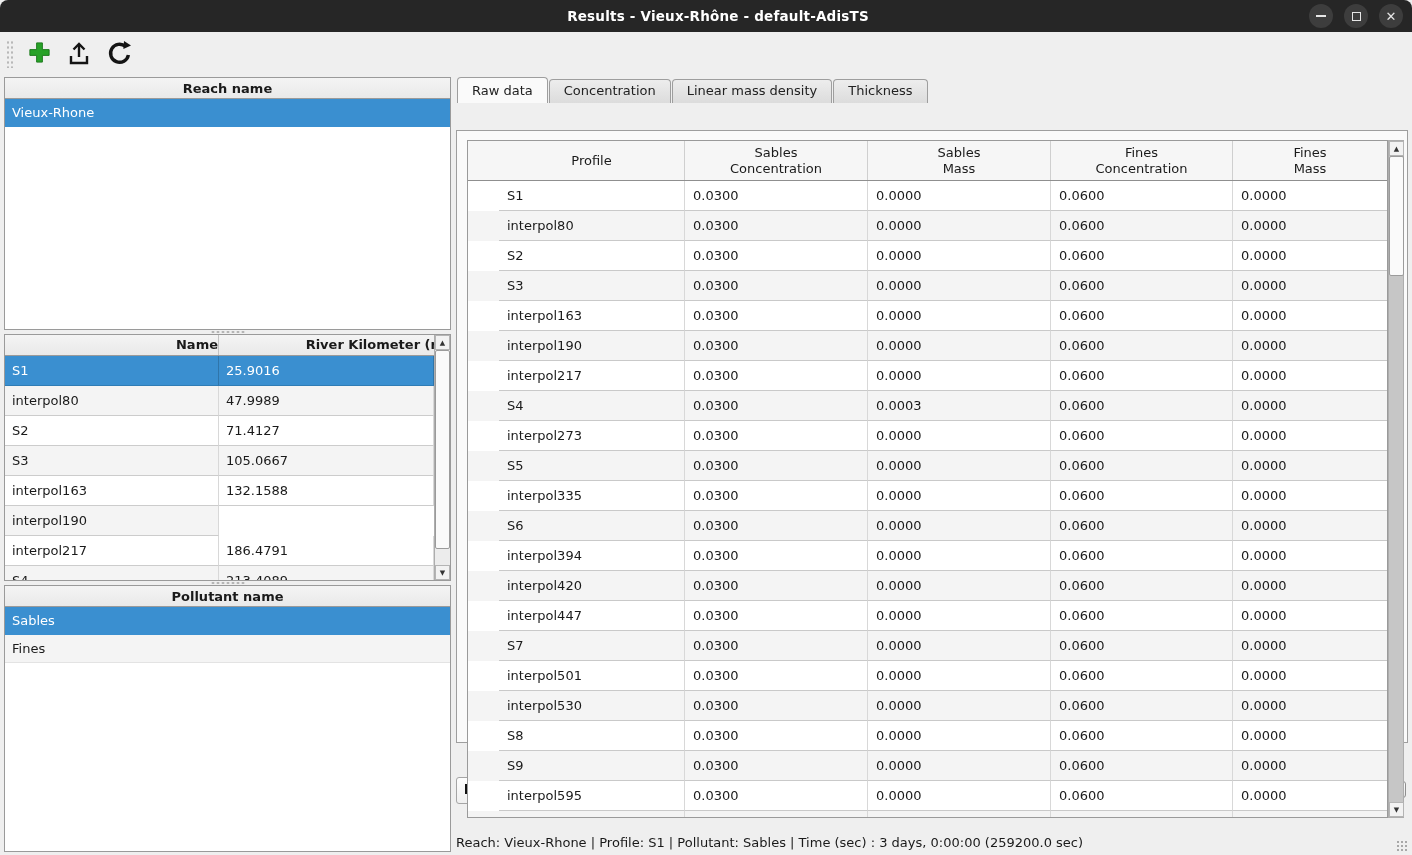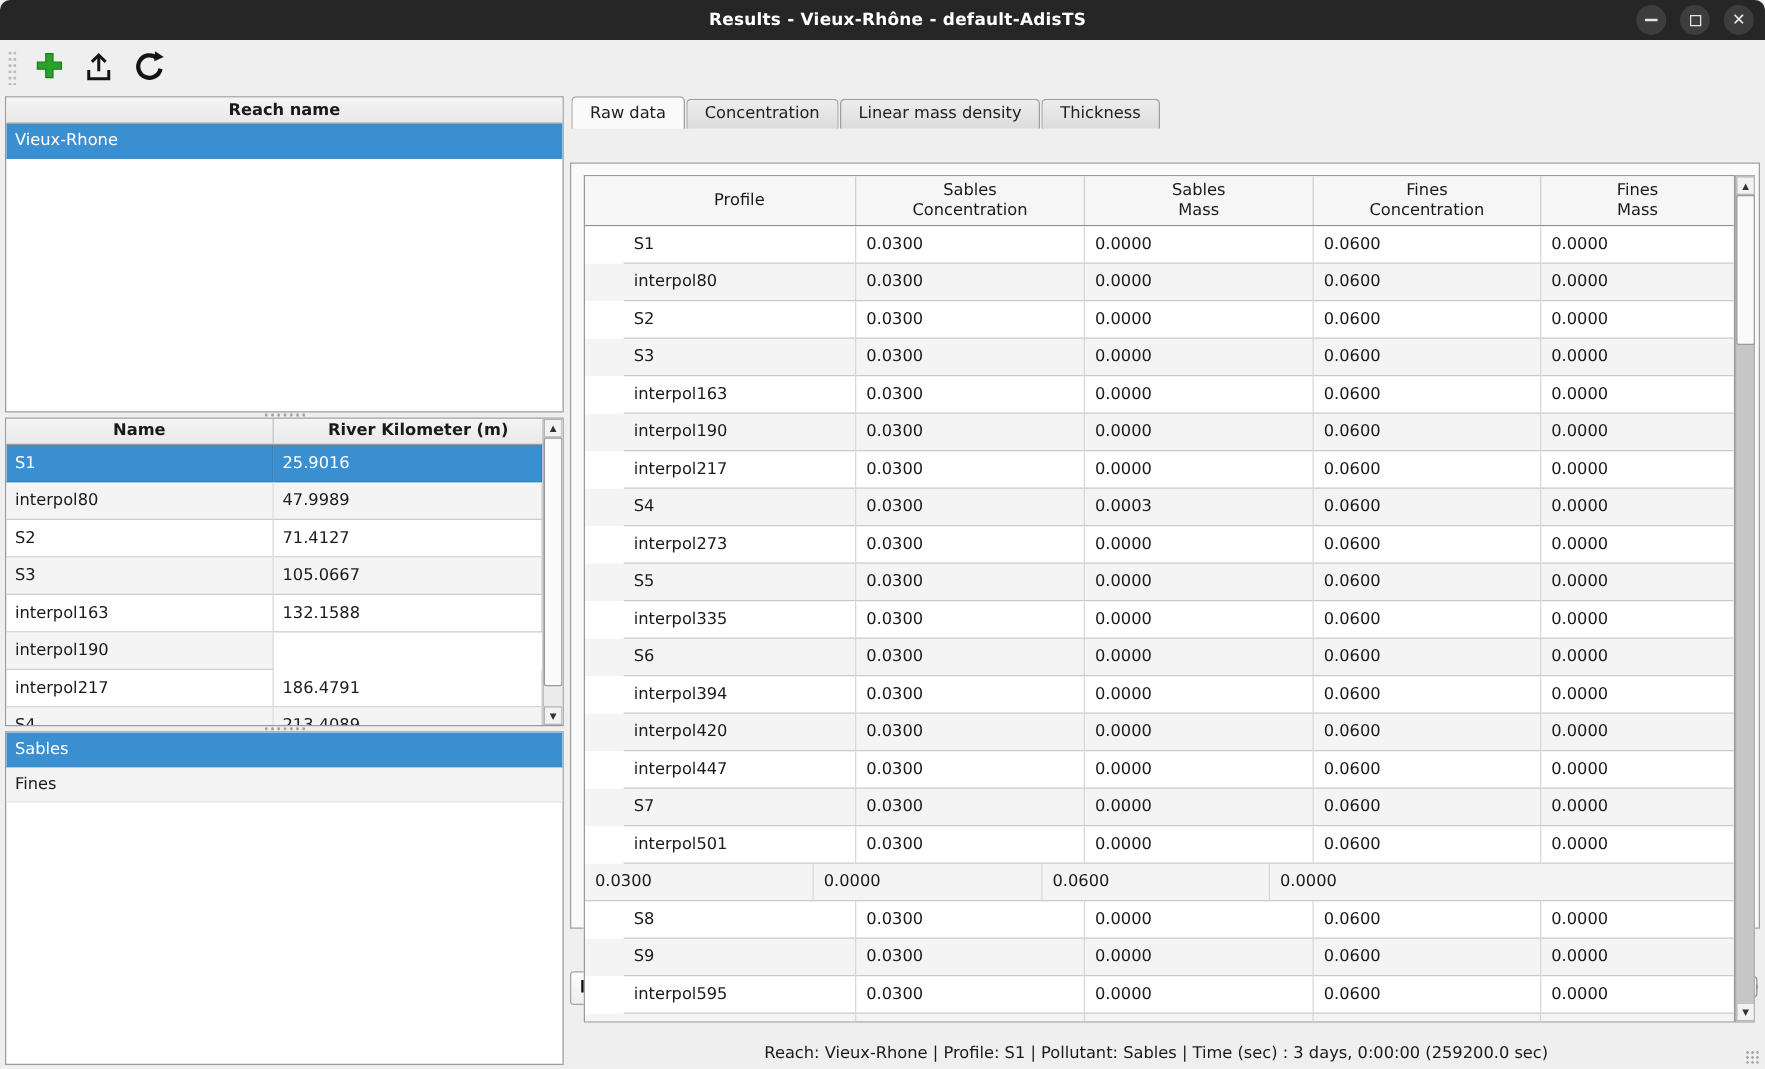--- a/index.html
+++ b/index.html
@@ -57,21 +57,21 @@
   .list-item { height:28px; line-height:28px; padding-left:7px; border-bottom:1px solid #e3e3e3; background:#fff; }
   .list-item.alt { background:#f4f4f4; }
   .list-item.selected { background:#3a8fd0; color:#fff; border-bottom:1px solid #3a8fd0; }
 
   .reach-panel { height:253px; flex:0 0 253px; }
   .profile-panel { height:247px; flex:0 0 247px; }
   .pollutant-panel { flex:1; }
 
   
   .pt-header { display:flex; height:21px; background:linear-gradient(#f4f4f4,#e9e9e9); border-bottom:1px solid #9a9a9a; font-weight:bold; }
-  .pt-hcell { line-height:20px; text-align:center; border-right:1px solid #c2c2c2; }
+  .pt-hcell { line-height:20px; text-align:right; border-right:1px solid #c2c2c2; }
   .pt-hcell:last-child { border-right:none; }
   .pt-body { overflow:hidden; height:224px; width:429px; }
   .pt-row { display:flex; height:30px; }
   .pt-cell { line-height:29px; padding-left:7px; border-right:1px solid #d8d8d8; border-bottom:1px solid #cccccc; overflow:hidden; }
   .pt-row.alt .pt-cell { background:#f4f4f4; }
   .pt-row.selected .pt-cell { background:#3a8fd0; color:#fff; border-right:1px solid rgba(0,0,0,.18); border-bottom:1px solid #2f7cb5; }
   .col-name { width:214px; }
   .col-rk { width:215px; flex:1; }
 
   
@@ -116,21 +116,21 @@
   .playrow { height:33px; flex:0 0 33px; display:flex; align-items:center; padding-top:5px; gap:4px; }
   .pb-btn {
     width:32px; height:27px; border:1px solid #a5a5a5; border-radius:3px;
     background:linear-gradient(#fdfdfd,#efefef); display:flex; align-items:center; justify-content:center; padding:0;
   }
   .slider { flex:1; position:relative; height:20px; margin-left:5px; margin-right:2px; }
   .slider .groove { position:absolute; left:0; right:0; top:7px; height:5px; background:#3a8fd0; border:1px solid #2f7cb5; border-radius:2px; }
   .slider .handle { position:absolute; right:0; top:1px; width:15px; height:17px; background:linear-gradient(#fdfdfd,#e7e7e7); border:1px solid #8f8f8f; border-radius:3px; }
 
   
-  .statusbar { height:20px; flex:0 0 20px; display:flex; align-items:center; justify-content:center; padding-right:14px; position:relative; }
+  .statusbar { height:20px; flex:0 0 20px; display:flex; align-items:center; justify-content:flex-start; padding-right:14px; position:relative; }
   .resize-grip {
     position:absolute; right:1px; bottom:1px; width:11px; height:11px;
     background-image:radial-gradient(circle,#a8a8a8 1px,transparent 1.2px);
     background-size:4px 4px;
   }
 </style>
 </head>
 <body>
 
 <div class="window">
@@ -230,20 +230,21 @@
           <div class="sb-thumb" style="top:15px; height:199px;"></div>
           <div class="sb-btn sb-down">▼</div>
         </div>
       </div>
 
       <div class="splitter">
           <div class="dots"></div>
         </div>
 
       <div class="panel pollutant-panel">
+        <div class="panel-header">Pollutant name</div>
         <div id="pollutant-list">
             <div class="list-item selected">Sables</div>
             <div class="list-item alt">Fines</div>
           </div>
       </div>
 
     </div>
 
     <div class="right-col">
 
@@ -382,20 +383,21 @@
                   <div class="dt-cell c4">0.0000</div>
                 </div>
                 <div class="dt-row">
                   <div class="dt-cell c0">interpol501</div>
                   <div class="dt-cell c1">0.0300</div>
                   <div class="dt-cell c2">0.0000</div>
                   <div class="dt-cell c3">0.0600</div>
                   <div class="dt-cell c4">0.0000</div>
                 </div>
                 <div class="dt-row alt">
+                  <div class="dt-cell c0">interpol530</div>
                   <div class="dt-cell c1">0.0300</div>
                   <div class="dt-cell c2">0.0000</div>
                   <div class="dt-cell c3">0.0600</div>
                   <div class="dt-cell c4">0.0000</div>
                 </div>
                 <div class="dt-row">
                   <div class="dt-cell c0">S8</div>
                   <div class="dt-cell c1">0.0300</div>
                   <div class="dt-cell c2">0.0000</div>
                   <div class="dt-cell c3">0.0600</div>

